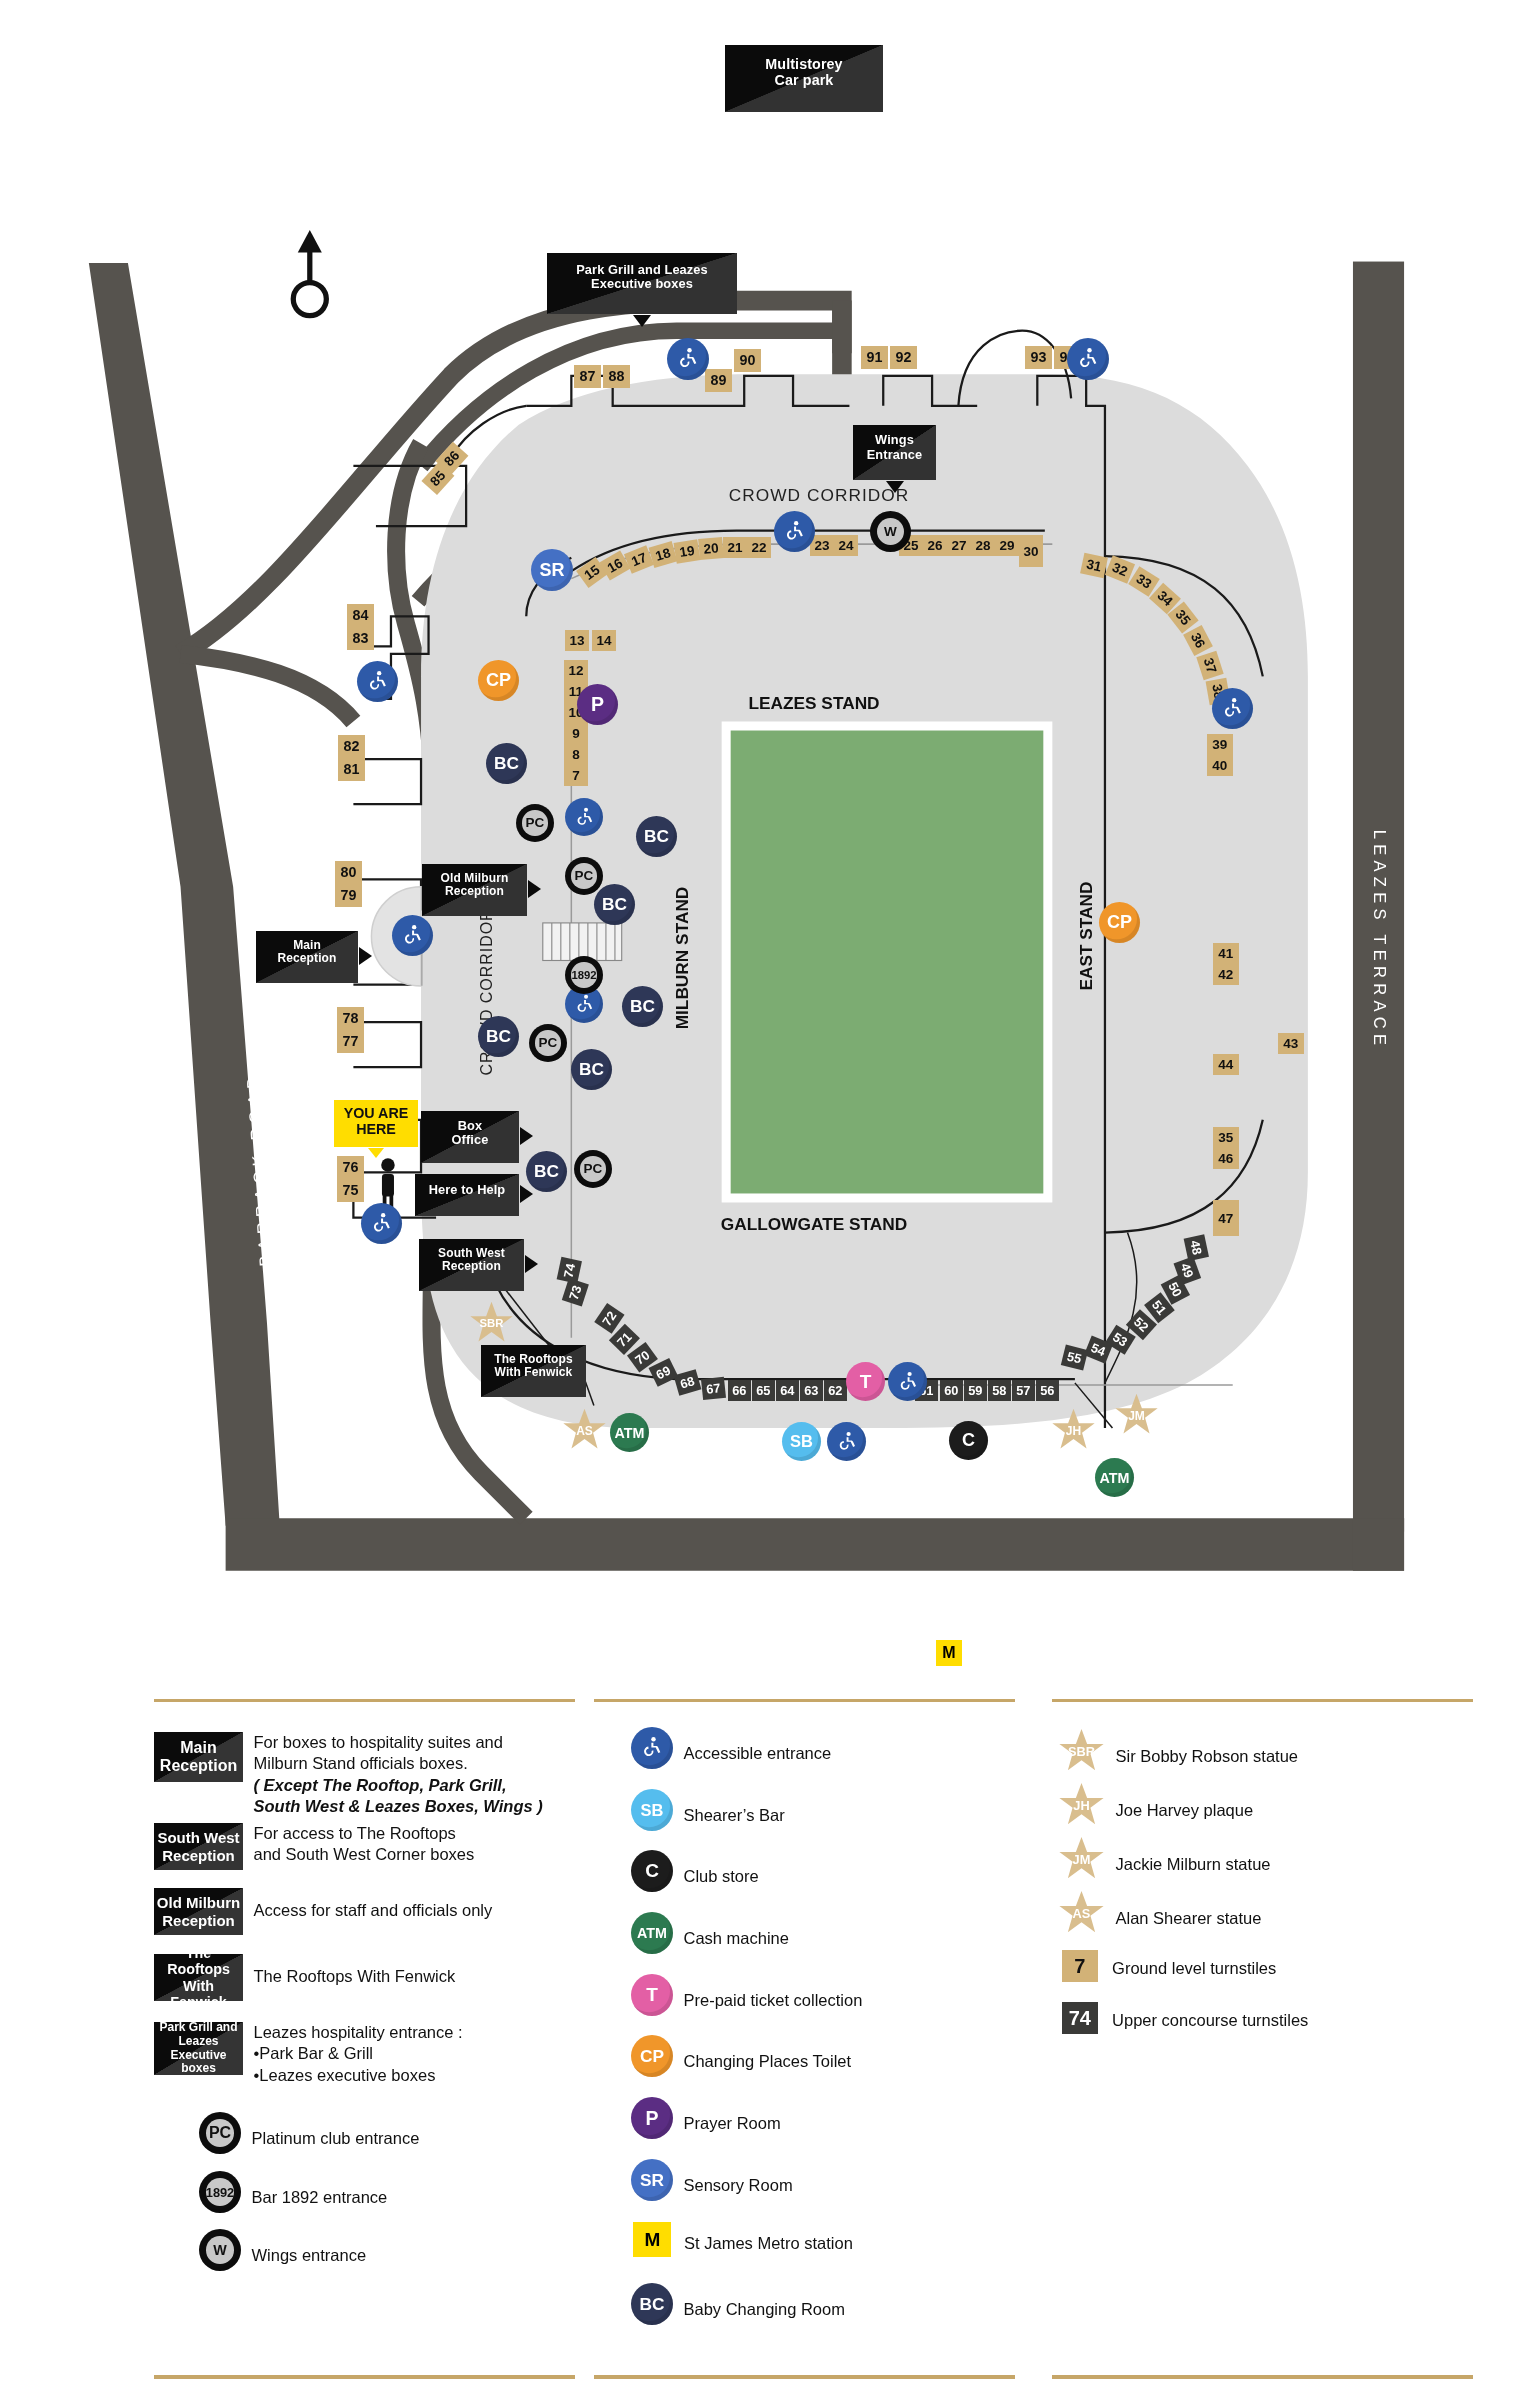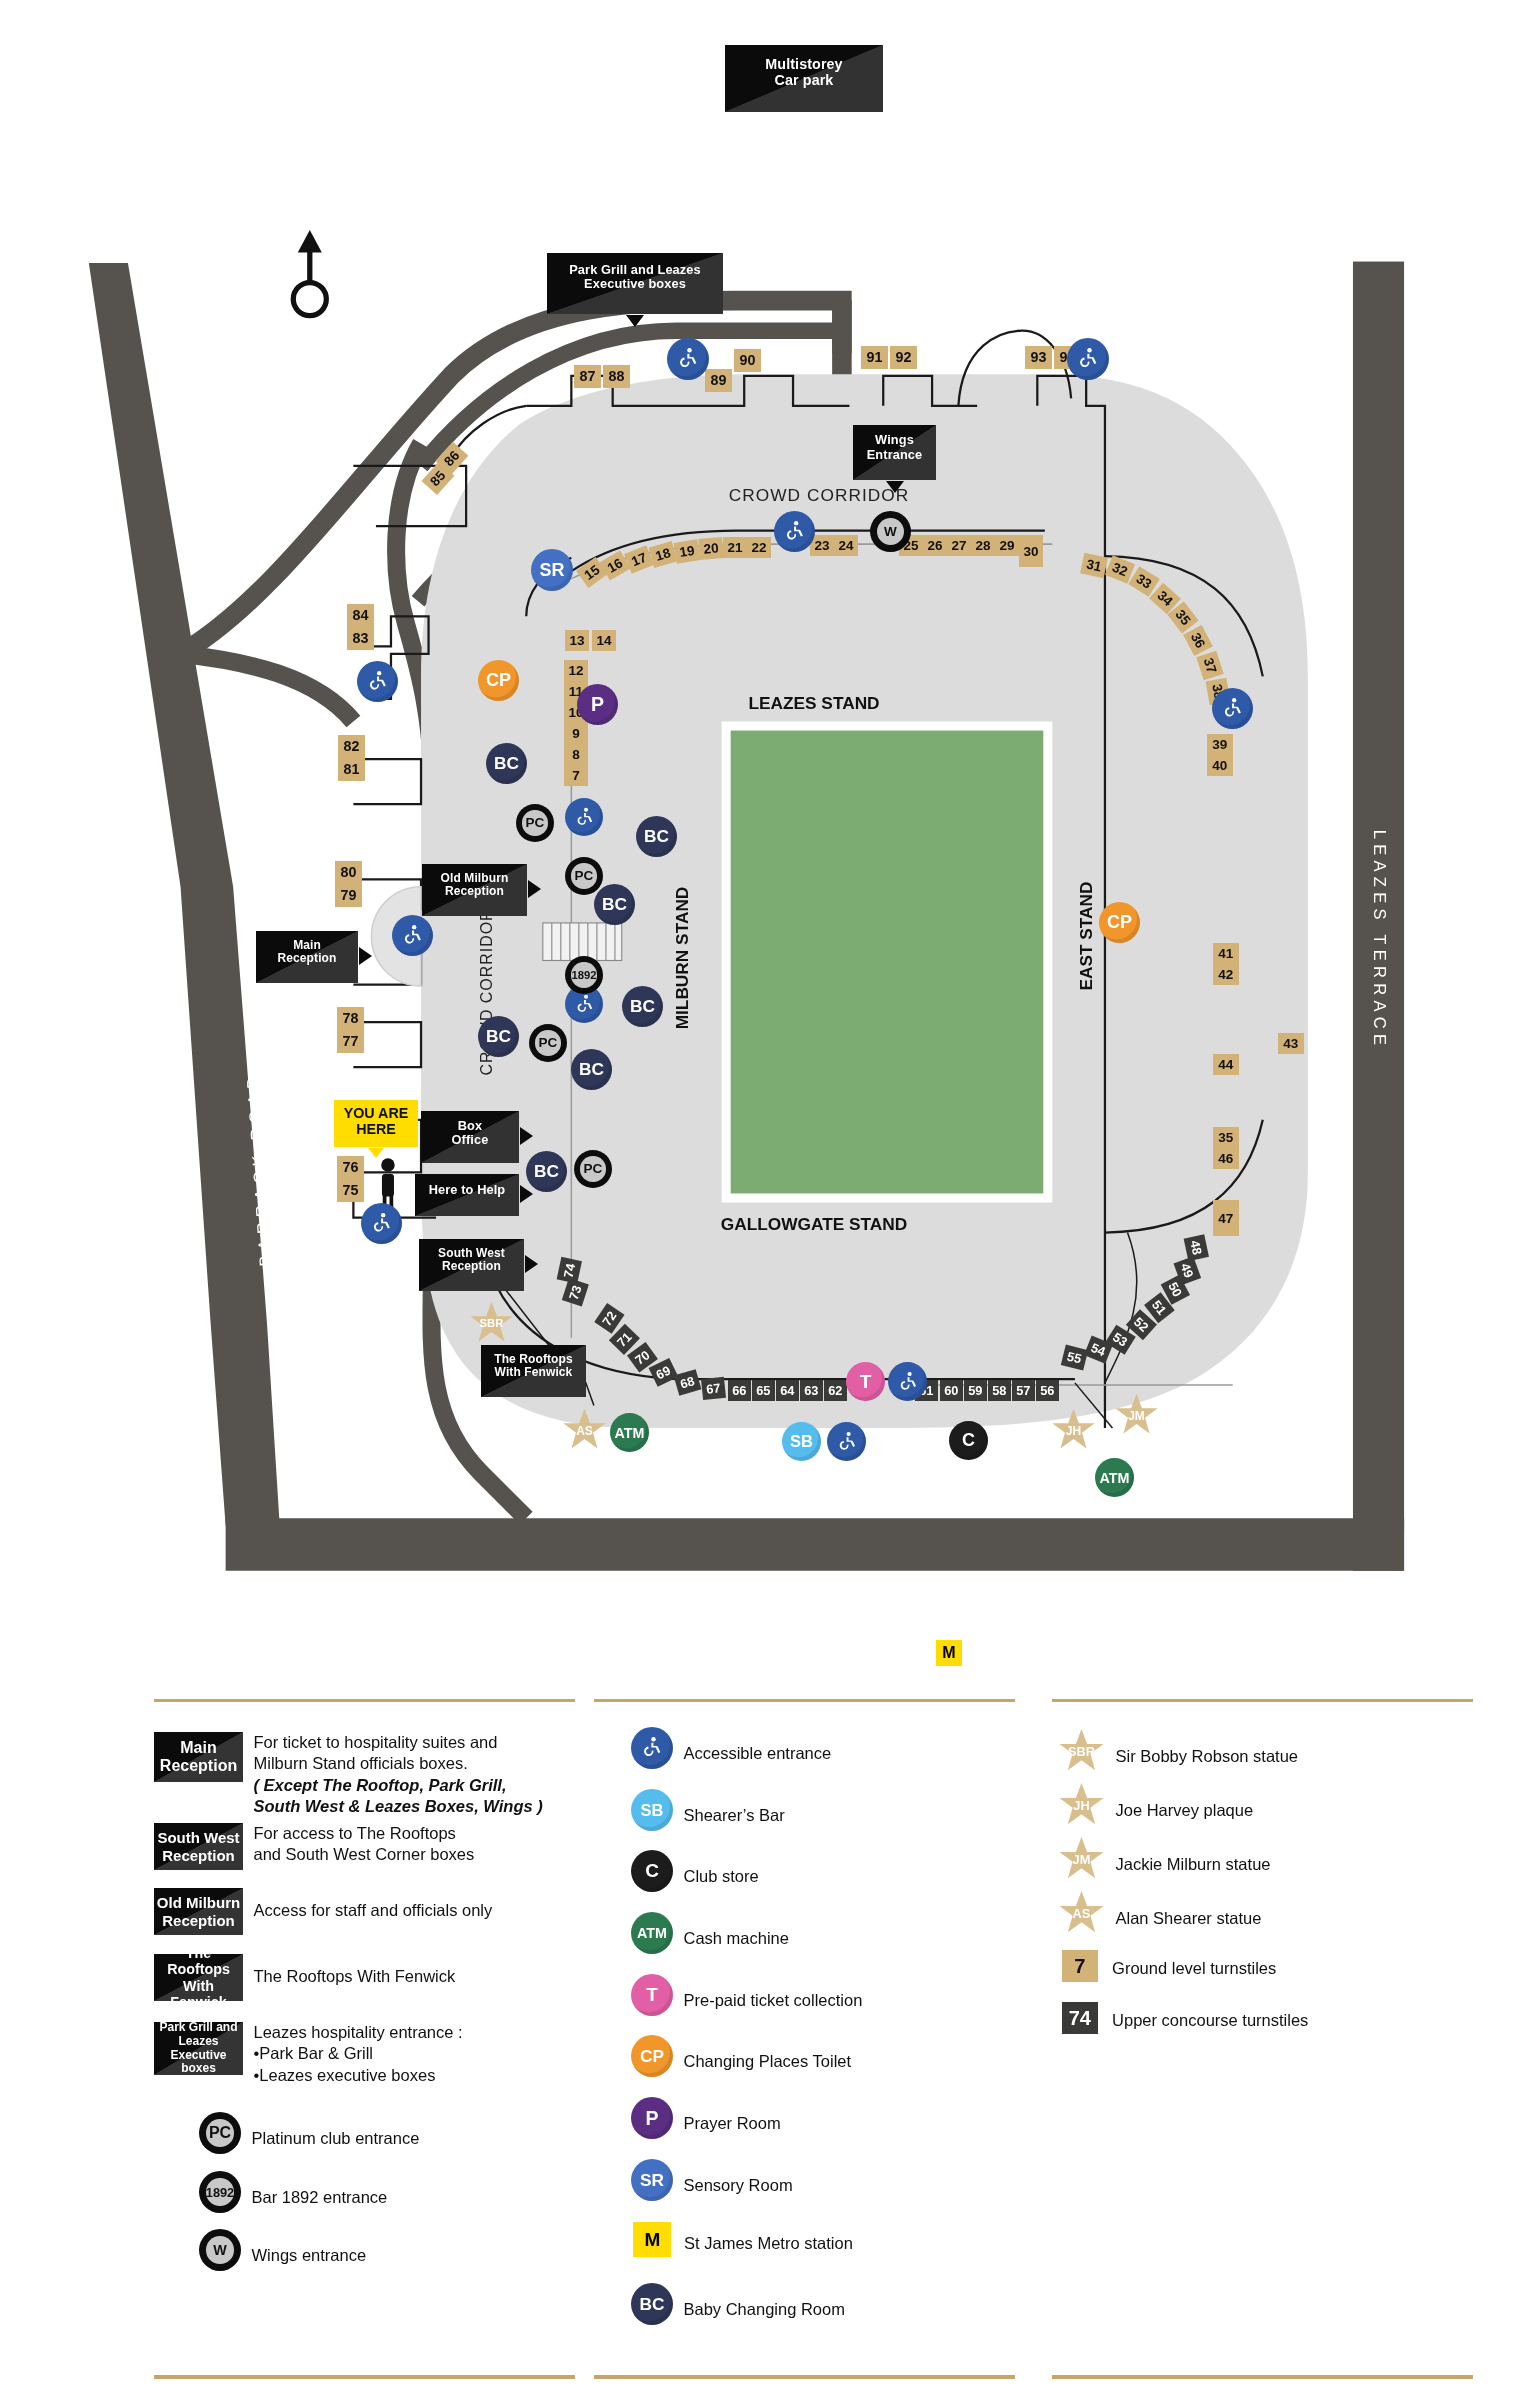--- a/index.html
+++ b/index.html
@@ -207,21 +207,21 @@
       <path d="M 1500 1640 C 1530 1720 1500 1780 1470 1840"></path>
     </g>
   </svg>
 
   <div class="callout" style="left:725px;top:45px;width:158px;height:56px;font-size:14.3px;padding-top:10.5px;">
     <span class="sheen"></span>
     <span class="txt">Multistorey</span>
     <span class="txt">Car park</span>
   </div>
 
-  <div class="callout" style="left:547px;top:253px;width:176px;height:51px;font-size:12.8px;padding-top:9.8px;">
+  <div class="callout" style="left:547px;top:253px;width:190px;height:51px;font-size:12.8px;padding-top:9.8px;">
     <span class="sheen"></span>
     <span class="txt">Park Grill and Leazes</span>
     <span class="txt">Executive boxes</span>
     <span class="tail tail-b"></span>
   </div>
 
   <div class="callout" style="left:853px;top:425px;width:83px;height:47px;font-size:12.8px;padding-top:8.3px;">
     <span class="sheen"></span>
     <span class="txt">Wings</span>
     <span class="txt">Entrance</span>
@@ -551,21 +551,21 @@
 
   <div class="lcol" style="left:154px;width:421px;">
 
     <div class="lrow" style="left:0px;top:41px;width:421px;">
       <div class="blacklbl" style="width:89px;height:50px;font-size:16px;">
         <span class="sheen"></span>
         <span>Main</span>
         <span>Reception</span>
       </div>
       <div class="ltext">
-        <div>For ticket to hospitality suites  and</div>
+        <div>For boxes to hospitality suites  and</div>
         <div>Milburn Stand officials boxes.</div>
         <div><b>( Except The Rooftop, Park Grill,</b></div>
         <div><b>South West &amp; Leazes Boxes, Wings )</b></div>
       </div>
     </div>
 
     <div class="lrow" style="left:0px;top:132px;width:421px;">
       <div class="blacklbl" style="width:89px;height:47px;font-size:15px;">
         <span class="sheen"></span>
         <span>South West</span>

